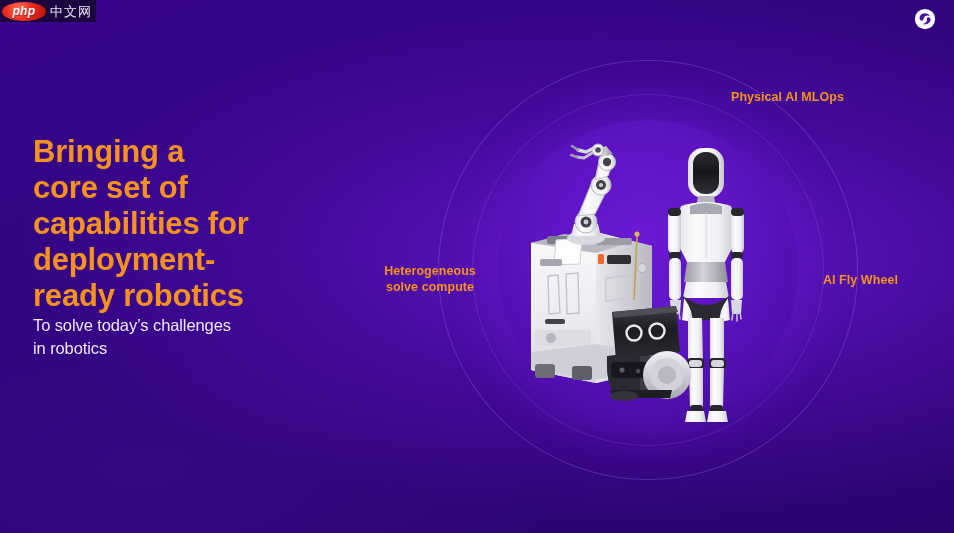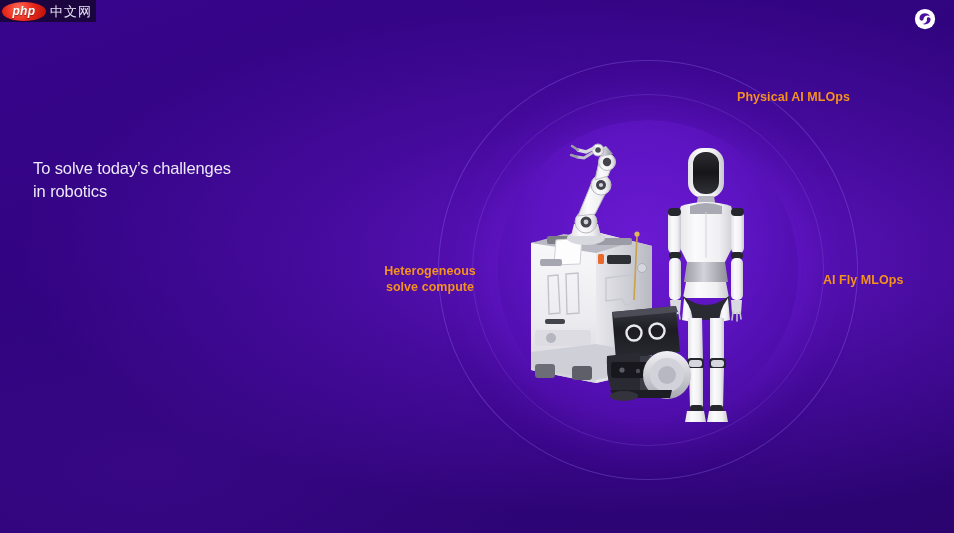--- a/index.html
+++ b/index.html
@@ -58,21 +58,20 @@
   .copy { position:absolute; left:33px; top:134px; width:300px; }
   .headline {
     color:#f5911e;
     font-size:31px;
     font-weight:bold;
     line-height:1.16;
     letter-spacing:-.2px;
     white-space:pre-line;
   }
   .subhead {
-    margin-top:23px;
     color:#ece8f8;
     font-size:16.5px;
     font-weight:500;
     line-height:1.38;
     letter-spacing:-.1px;
     white-space:pre-line;
   }
 
   
   .diagram {
@@ -102,21 +101,21 @@
     position:absolute;
     color:#f5911e;
     font-size:12.5px;
     font-weight:bold;
     letter-spacing:.05px;
     line-height:1.28;
     white-space:pre-line;
     text-align:center;
   }
   .lbl-top      { left:420px; top:88px;  width:135px; }
-  .lbl-topright { left:731px; top:89px;  width:125px; text-align:center; }
+  .lbl-topright { left:731px; top:89px;  width:125px; text-align:left; }
   .lbl-left     { left:378px; top:263px; width:104px; }
   .lbl-right    { left:823px; top:272px; width:90px;  text-align:left; }
   .lbl-bottom   { left:541px; top:472px; width:202px; }
 
   
   .robots { position:absolute; left:0; top:0; width:954px; height:533px; }
   .robots svg { display:block; width:954px; height:533px; }
 </style>
 </head>
 <body>
@@ -132,20 +131,25 @@
 
   <div class="brandmark">
     <svg viewBox="0 0 40 40">
       <circle cx="20" cy="20" r="13.5" fill="#ffffff"></circle>
       <path d="M13 16.5c1.6-3.6 6.4-5.1 10.3-3.4 1.5.7 2.6 1.8 3.2 3.1-2-1.1-4.4-1.1-6.2.1-1.3.9-2 2.2-2.2 3.6-.1 1.1-.7 1.9-1.7 2.2-1.6.4-3.2-.6-3.5-2.2-.3-1.2-.2-2.4.1-3.4z" fill="#4a0f9e"></path>
       <path d="M27.3 19.4c.6 3.6-2 7-6 7.7-1.8.3-3.5 0-4.9-.8 2.3.1 4.4-1 5.5-2.8.8-1.3.9-2.7.6-4 .3-1.1 1.2-1.8 2.3-1.7 1.2.1 2.2.9 2.5 1.6z" fill="#4a0f9e"></path>
     </svg>
   </div>
 
   <div class="copy">
+    <div class="headline">Bringing a
+core set of
+capabilities for
+deployment-
+ready robotics</div>
     <div class="subhead">To solve today’s challenges
 in robotics</div>
   </div>
 
   <div class="diagram">
     <div class="ring ring-outer"></div>
     <div class="ring ring-mid"></div>
     <div class="ring ring-core"></div>
   </div>
 
@@ -323,15 +327,15 @@
         <ellipse cx="667" cy="375" rx="9" ry="9" fill="#b8b8c2"></ellipse>
         <path d="M610 390 L672 390 L670 398 L614 398 Z" fill="#1d1d24"></path>
         <ellipse cx="624" cy="396" rx="14" ry="5" fill="#33333c"></ellipse>
       </g>
     </svg>
   </div>
 
   <div class="label lbl-topright">Physical AI MLOps</div>
   <div class="label lbl-left">Heterogeneous
 solve compute</div>
-  <div class="label lbl-right">AI Fly MLOps</div>
+  <div class="label lbl-right">AI Fly Wheel</div>
 
 </div>
 
 </body></html>

